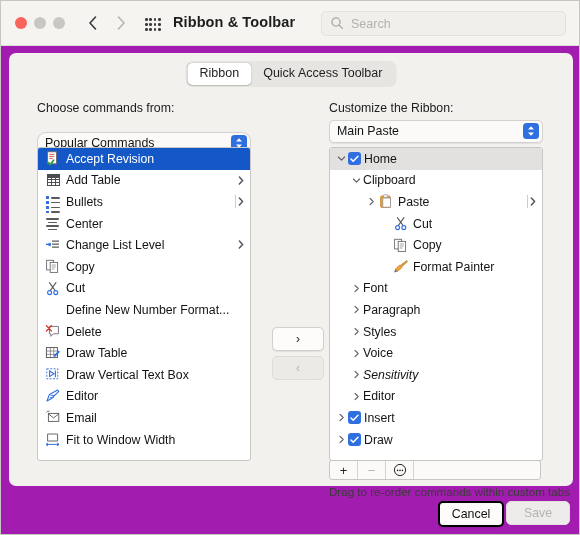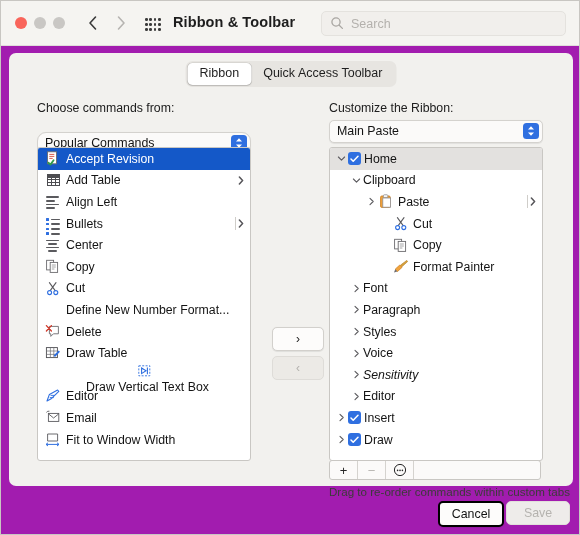--- a/index.html
+++ b/index.html
@@ -386,31 +386,20 @@
               <i style="left: 0px; top: 9.4px; width: 11px; height: 1px;"></i>
               <i style="top: 0px; left: 3.6px; height: 10px; width: 1px;"></i>
               <i style="top: 0px; left: 7.2px; height: 10px; width: 1px;"></i>
               <i style="left: 0px; top: 0px; width: 11px; height: 2.6px;"></i>
             </span>
           </span>
           <span>Add Table</span>
           <span class="submenu-arrow"><svg width="6" height="9" viewBox="0 0 6 9">
               <path d="M1.4 1 L4.6 4.5 L1.4 8" fill="none" stroke="currentColor" stroke-width="1.5" stroke-linecap="round" stroke-linejoin="round"></path>
             </svg></span>
-        </div>
-        <div class="row" style="padding-left: 7px;">
-          <span class="ic">
-            <span class="lines">
-              <b></b>
-              <b class="s"></b>
-              <b></b>
-              <b class="s"></b>
-            </span>
-          </span>
-          <span>Align Left</span>
         </div>
         <div class="row" style="padding-left: 7px;">
           <span class="ic">
             <span class="bul">
               <span class="r">
                 <span class="d"></span>
                 <span class="l"></span>
               </span>
               <span class="r">
                 <span class="d"></span>
@@ -438,20 +427,31 @@
               <b></b>
               <b class="s"></b>
               <b></b>
               <b class="s"></b>
             </span>
           </span>
           <span>Center</span>
         </div>
         <div class="row" style="padding-left: 7px;">
           <span class="ic"><svg width="16" height="15" viewBox="0 0 16 15">
+              <path d="M7 3.2h7M7 6.2h7M7 9.2h7" stroke="#5a5a5e" stroke-width="1.3"></path>
+              <path d="M5.6 4.4 L1.4 6.4 L5.6 8.4" fill="#2f6fe0"></path>
+              <path d="M1 6.4h5" stroke="#2f6fe0" stroke-width="1.4"></path>
+            </svg></span>
+          <span>Change List Level</span>
+          <span class="submenu-arrow"><svg width="6" height="9" viewBox="0 0 6 9">
+              <path d="M1.4 1 L4.6 4.5 L1.4 8" fill="none" stroke="currentColor" stroke-width="1.5" stroke-linecap="round" stroke-linejoin="round"></path>
+            </svg></span>
+        </div>
+        <div class="row" style="padding-left: 7px;">
+          <span class="ic"><svg width="16" height="15" viewBox="0 0 16 15">
               <rect x="1.6" y="1.3" width="7" height="9.6" fill="#fff" stroke="#6b6a6e" stroke-width=".9"></rect>
               <rect x="5.2" y="3.4" width="7.4" height="10" fill="#fff" stroke="#6b6a6e" stroke-width=".9"></rect>
               <path d="M6.8 6h4M6.8 8h4M6.8 10h2.6" stroke="#8e8d90" stroke-width=".8"></path>
             </svg></span>
           <span>Copy</span>
         </div>
         <div class="row" style="padding-left: 7px;">
           <span class="ic"><svg width="16" height="15" viewBox="0 0 16 15">
               <path d="M4.4 1.6 L10 9.4 M11 1.6 L5.4 9.4" stroke="#5a5a5e" stroke-width="1.1" stroke-linecap="round"></path>
               <circle cx="4.6" cy="11.6" r="2" fill="none" stroke="#2f6fe0" stroke-width="1.1"></circle>
@@ -471,21 +471,21 @@
           <span>Delete</span>
         </div>
         <div class="row" style="padding-left: 7px;">
           <span class="ic"><svg width="16" height="15" viewBox="0 0 16 15">
               <rect x="1.4" y="1.6" width="11" height="10" fill="#fff" stroke="#4d4d51" stroke-width=".9"></rect>
               <path d="M1.4 5h11M1.4 8.4h11M5.4 1.6v10M8.8 1.6v10" stroke="#6f6e72" stroke-width=".7"></path>
               <path d="M8.6 9.6 L13.6 4.4 L15 5.8 L10 11z" fill="#2f6fe0"></path>
             </svg></span>
           <span>Draw Table</span>
         </div>
-        <div class="row" style="padding-left: 7px; flex-direction: column;">
+        <div class="row" style="padding-left: 7px;">
           <span class="ic"><svg width="16" height="15" viewBox="0 0 16 15">
               <rect x="1.8" y="1.8" width="11" height="10" fill="#fff" stroke="#2f6fe0" stroke-width=".9" stroke-dasharray="2 1.4"></rect>
               <path d="M4.6 4 L9 6.8 L4.6 9.6z" fill="none" stroke="#2f6fe0" stroke-width="1.1"></path>
               <path d="M10.4 3.6v6.6" stroke="#2f6fe0" stroke-width="1.1"></path>
             </svg></span>
           <span>Draw Vertical Text Box</span>
         </div>
         <div class="row" style="padding-left: 7px;">
           <span class="ic"><svg width="16" height="15" viewBox="0 0 16 15">
               <path d="M2 12 L4.4 5.4 L12.6 1 L13.8 2.4 L6.6 9.4z" fill="none" stroke="#2f6fe0" stroke-width="1.1" stroke-linejoin="round"></path>

